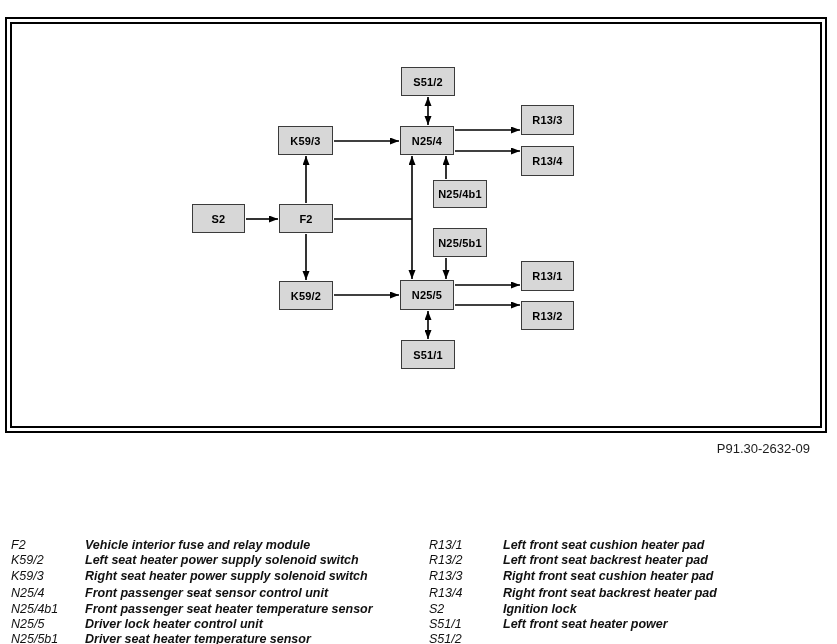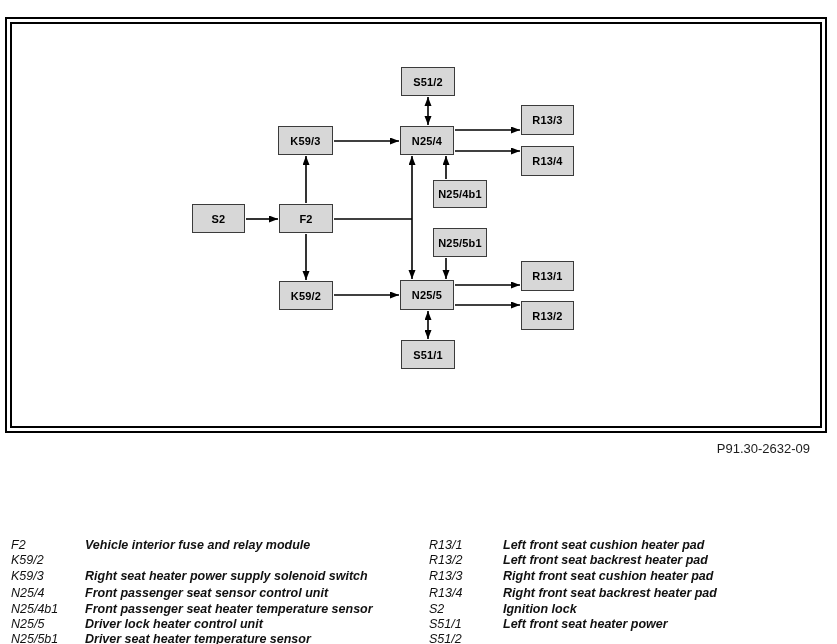--- a/index.html
+++ b/index.html
@@ -116,20 +116,21 @@
   <div class="ref-number">P91.30-2632-09</div>
 
   <div class="legend">
     <div class="legend-col left">
       <div class="legend-row">
         <span class="legend-code">F2</span>
         <span class="legend-desc">Vehicle interior fuse and relay module</span>
       </div>
       <div class="legend-row">
         <span class="legend-code">K59/2</span>
+        <span class="legend-desc">Left seat heater power supply solenoid switch</span>
       </div>
       <div class="legend-row">
         <span class="legend-code">K59/3</span>
         <span class="legend-desc">Right seat heater power supply solenoid switch</span>
       </div>
       <div class="legend-row gap">
         <span class="legend-code">N25/4</span>
         <span class="legend-desc">Front passenger seat sensor control unit</span>
       </div>
       <div class="legend-row">

